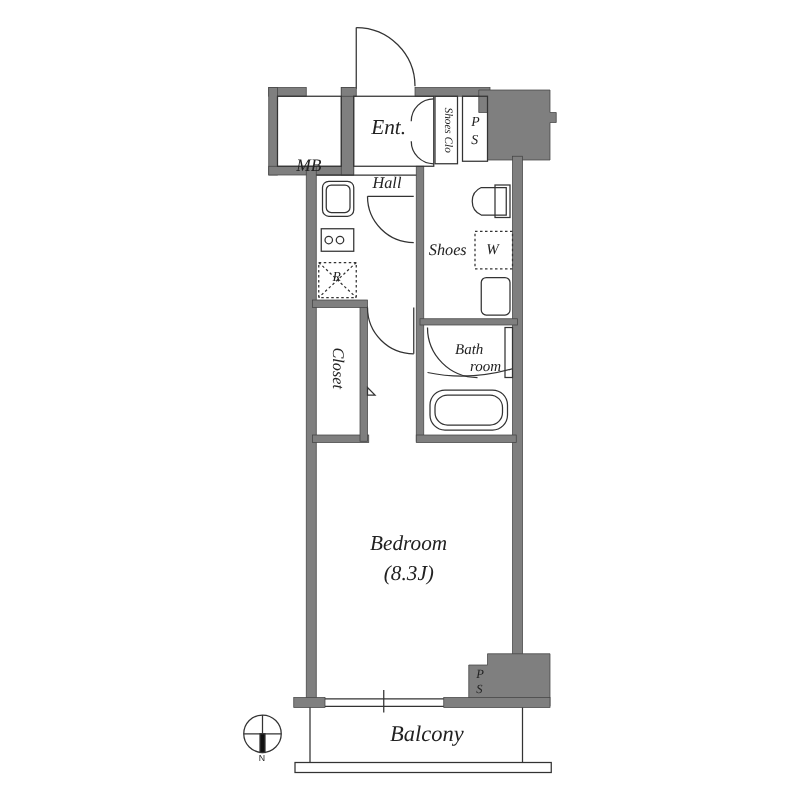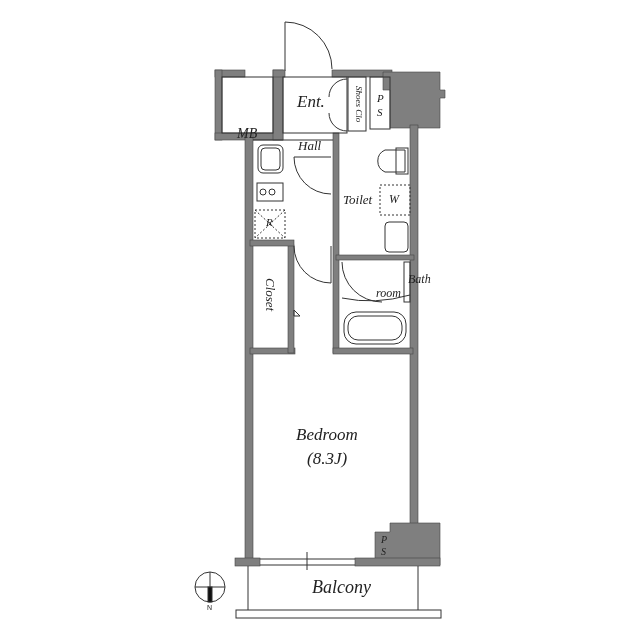--- a/index.html
+++ b/index.html
@@ -110,24 +110,24 @@
     <rect x="208" y="587" width="4" height="15" fill="#111"></rect>
   </g>
 </svg>
 
 <span class="lbl" style="left:237px;top:94px;font-size:14px;margin-top:32px;">MB</span>
 <span class="lbl" style="left:297px;top:92px;font-size:17px;">Ent.</span>
 <span class="lbl" style="left:348px;top:100px;font-size:9px;transform:rotate(90deg);transform-origin:left top;left:364px;top:86px;">Shoes Clo</span>
 <span class="lbl" style="left:377px;top:92px;font-size:11px;">P</span>
 <span class="lbl" style="left:377px;top:106px;font-size:11px;">S</span>
 <span class="lbl" style="left:298px;top:138px;font-size:13px;">Hall</span>
-<span class="lbl" style="left:343px;top:192px;font-size:13px;">Toilet</span>
+<span class="lbl" style="left:343px;top:192px;font-size:13px;">Shoes</span>
 <span class="lbl" style="left:389px;top:192px;font-size:12px;">W</span>
 <span class="lbl" style="left:266px;top:216px;font-size:11px;">R</span>
-<span class="lbl" style="left:364px;top:272px;font-size:12px;margin-left:44px;">Bath</span>
+<span class="lbl" style="left:364px;top:272px;font-size:12px;">Bath</span>
 <span class="lbl" style="left:362px;top:286px;font-size:12px;margin-left:14px;">room</span>
 <span class="lbl" style="left:278px;top:278px;font-size:13px;transform:rotate(90deg);transform-origin:left top;">Closet</span>
 <span class="lbl" style="left:296px;top:425px;font-size:17px;">Bedroom</span>
 <span class="lbl" style="left:307px;top:449px;font-size:17px;">(8.3J)</span>
 <span class="lbl" style="left:381px;top:534px;font-size:10px;">P</span>
 <span class="lbl" style="left:381px;top:546px;font-size:10px;">S</span>
 <span class="lbl" style="left:312px;top:577px;font-size:18px;">Balcony</span>
 <span class="lbl" style="left:207px;top:604px;font-size:7px;font-style:normal;font-family:'Liberation Sans',sans-serif;">N</span>
 
 </body></html>

